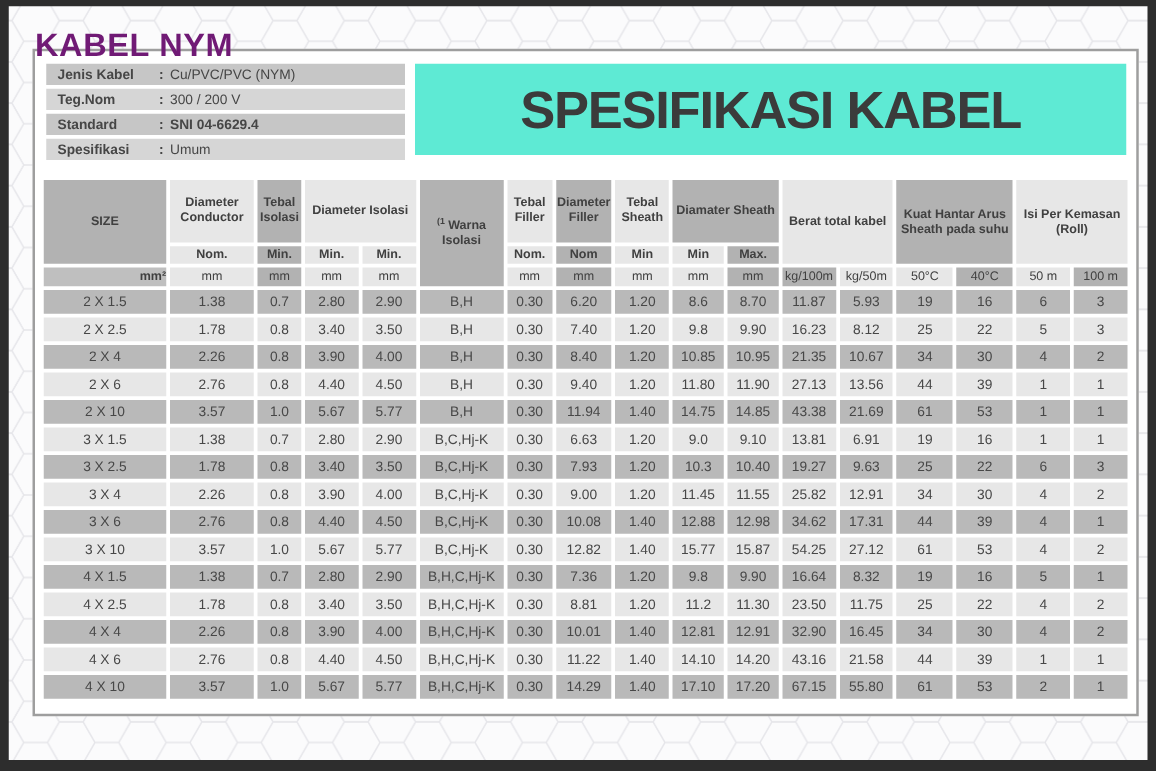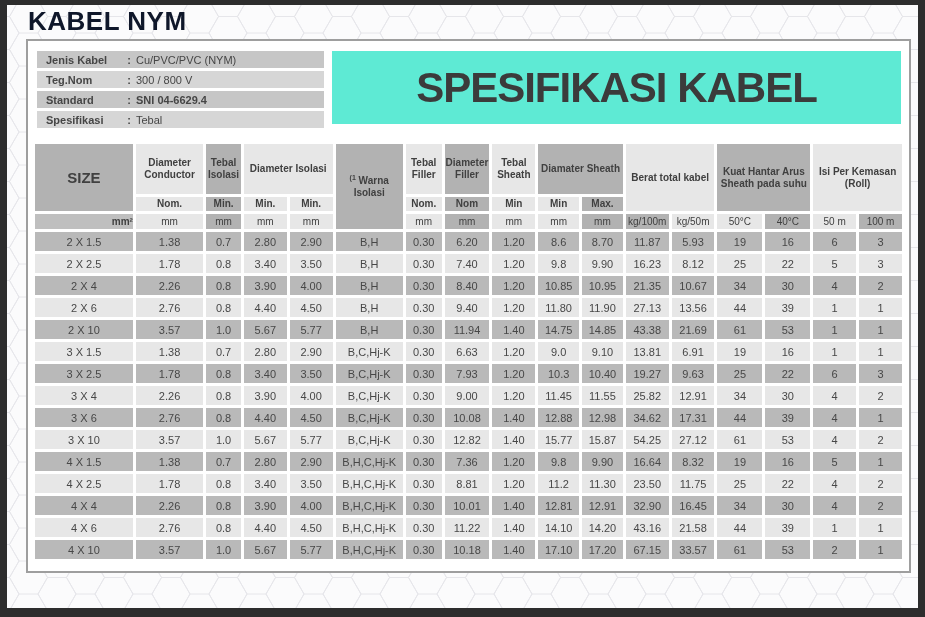--- a/index.html
+++ b/index.html
@@ -11,22 +11,22 @@
     background: #fbfbfc;
     overflow: hidden;
   }
   .hexbg { position: absolute; left: 0; top: 0; z-index: 0; }
   .frame {
     position: absolute; inset: 0; z-index: 10; pointer-events: none;
     border-style: solid; border-color: #2d2d2d;
     border-width: 5px 7px 9px 7px;
   }
   .page-title {
-    position: absolute; left: 28px; top: 6px; z-index: 2;
-    font-size: 26px; font-weight: bold; color: #0f172a; letter-spacing: 0.5px;
+    position: absolute; left: 28px; top: 21px; z-index: 2;
+    font-size: 26px; font-weight: bold; color: #701a75; letter-spacing: 0.5px;
   }
   .panel {
     position: absolute; left: 26px; top: 39px; width: 885px; height: 534px;
     background: #ffffff; border: 2px solid #9e9e9e; z-index: 1;
   }
   
   .info-box { position: absolute; left: 9px; top: 10px; width: 287px; }
   .info-row {
     display: flex; align-items: center;
     height: 17px; margin-bottom: 3px;
@@ -55,21 +55,21 @@
   }
   th, td { text-align: center; vertical-align: middle; padding: 0; font-weight: normal; }
   th { font-size: 10px; line-height: 1.2; color: #404040; }
   .hd { background: #b2b2b2; }   
   .hl { background: #e7e7e7; }   
   .hm { background: #bfbfbf; }   
   .grp  { height: 50px; font-weight: bold; }
   .sub  { height: 14px; font-weight: bold; }
   .unit { height: 15px; font-weight: normal; }
   .unit.bold { font-weight: bold; text-align: right; }
-  th.size-head { font-size: 15px; font-weight: bold; }
+  th.size-head { font-size: 10px; font-weight: bold; }
   th.warna-head sup { font-size: 7px; vertical-align: super; }
   tr.dark td  { background: #b9b9b9; }
   tr.light td { background: #e7e7e7; }
   td { height: 19px; color: #474747; }
 </style>
 </head>
 <body>
 
 <svg class="hexbg" width="925" height="617">
   <defs>
@@ -93,31 +93,31 @@
 
   <div class="info-box">
     <div class="info-row dark">
       <span class="info-label">Jenis Kabel</span>
       <span class="info-sep">:</span>
       <span class="info-value">Cu/PVC/PVC (NYM)</span>
     </div>
     <div class="info-row light">
       <span class="info-label">Teg.Nom</span>
       <span class="info-sep">:</span>
-      <span class="info-value">300 / 800 V</span>
+      <span class="info-value">300 / 200 V</span>
     </div>
     <div class="info-row dark">
       <span class="info-label">Standard</span>
       <span class="info-sep">:</span>
       <span class="info-value bold">SNI 04-6629.4</span>
     </div>
     <div class="info-row light">
       <span class="info-label">Spesifikasi</span>
       <span class="info-sep">:</span>
-      <span class="info-value">Tebal</span>
+      <span class="info-value">Umum</span>
     </div>
   </div>
 
   <div class="spec-box">
     <div class="spec-title">SPESIFIKASI KABEL</div>
   </div>
 
   <div class="table-wrap">
     <table class="spec">
       <colgroup>
@@ -452,26 +452,26 @@
             <td>1</td>
           </tr>
           <tr class="dark">
             <td>4 X 10</td>
             <td>3.57</td>
             <td>1.0</td>
             <td>5.67</td>
             <td>5.77</td>
             <td>B,H,C,Hj-K</td>
             <td>0.30</td>
-            <td>10.18</td>
+            <td>14.29</td>
             <td>1.40</td>
             <td>17.10</td>
             <td>17.20</td>
             <td>67.15</td>
-            <td>33.57</td>
+            <td>55.80</td>
             <td>61</td>
             <td>53</td>
             <td>2</td>
             <td>1</td>
           </tr>
         </tbody>
     </table>
   </div>
 
 </div>

